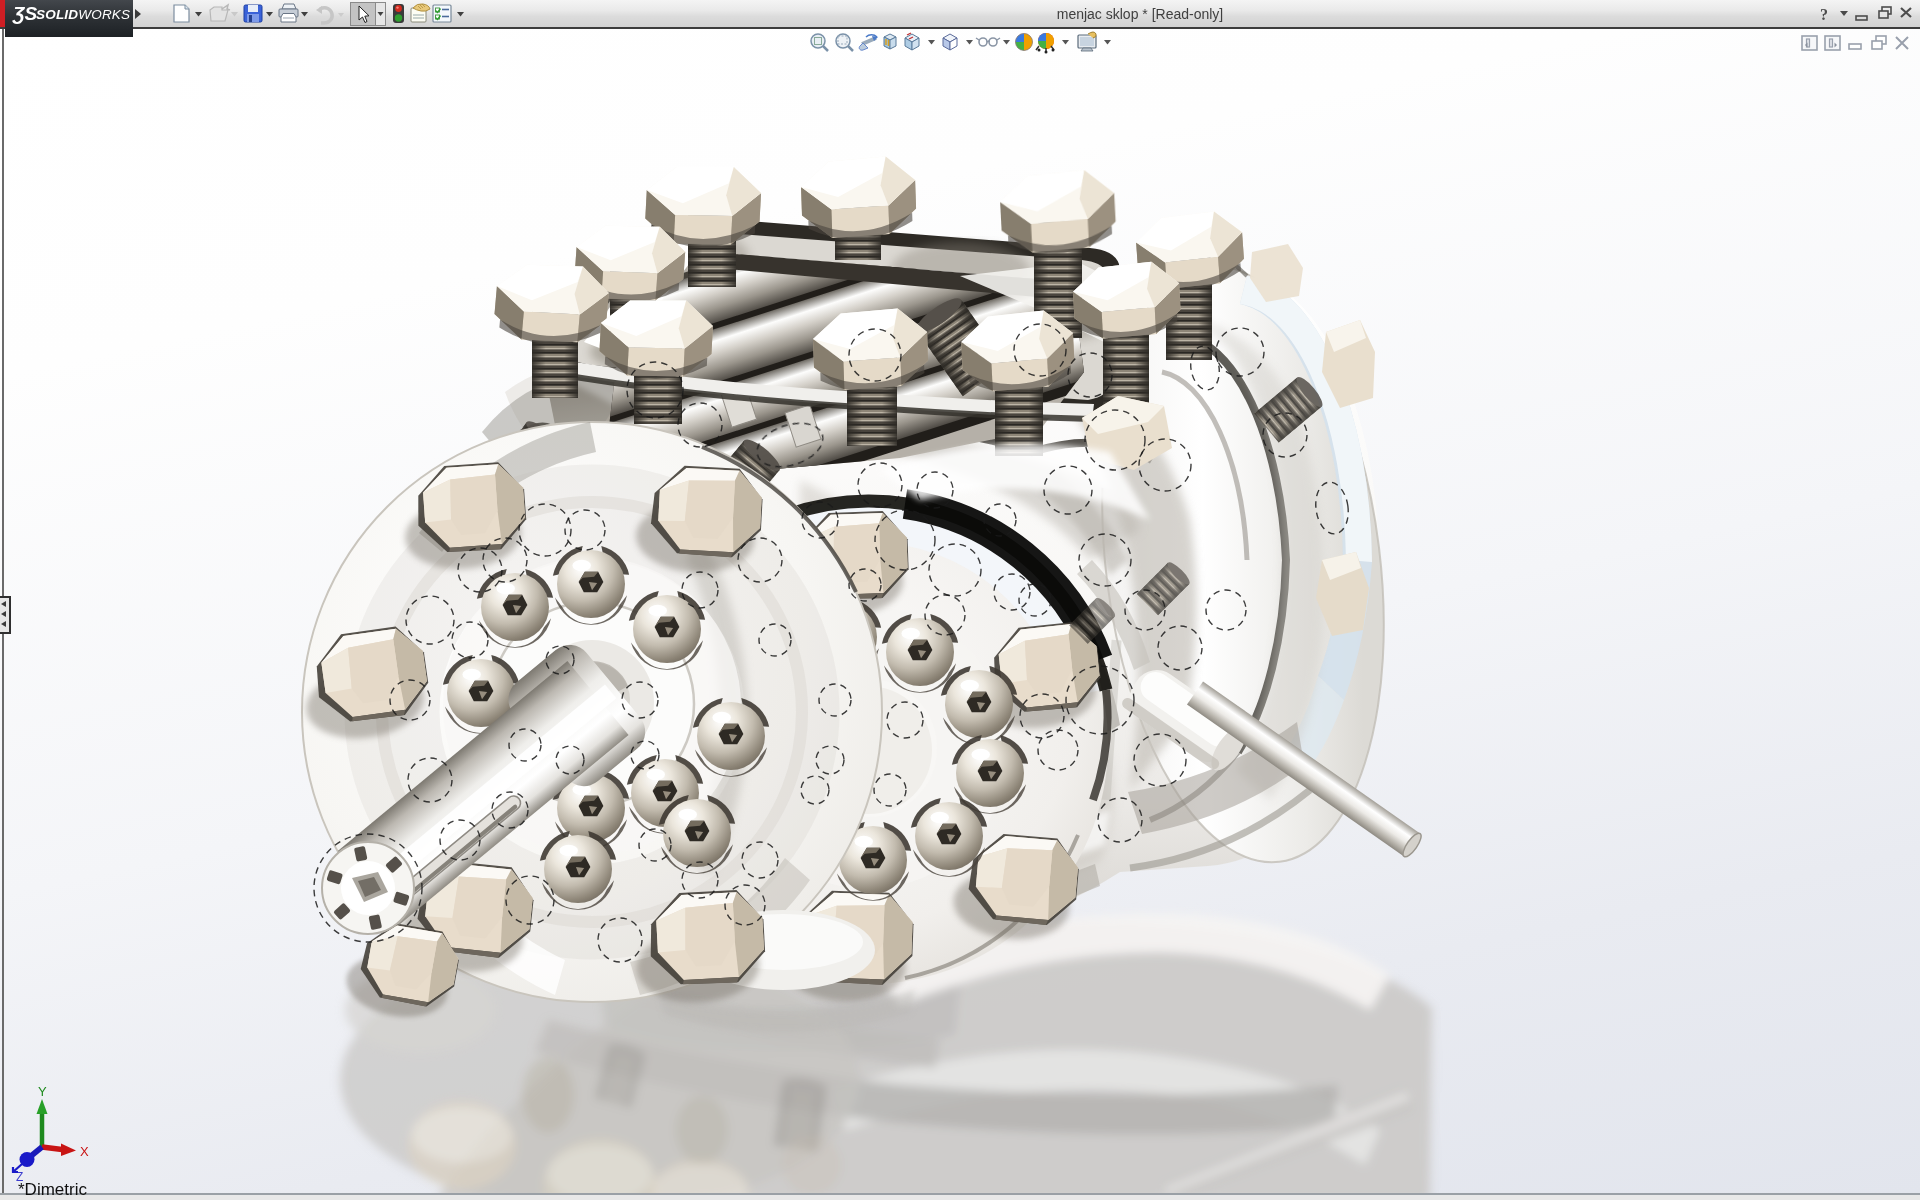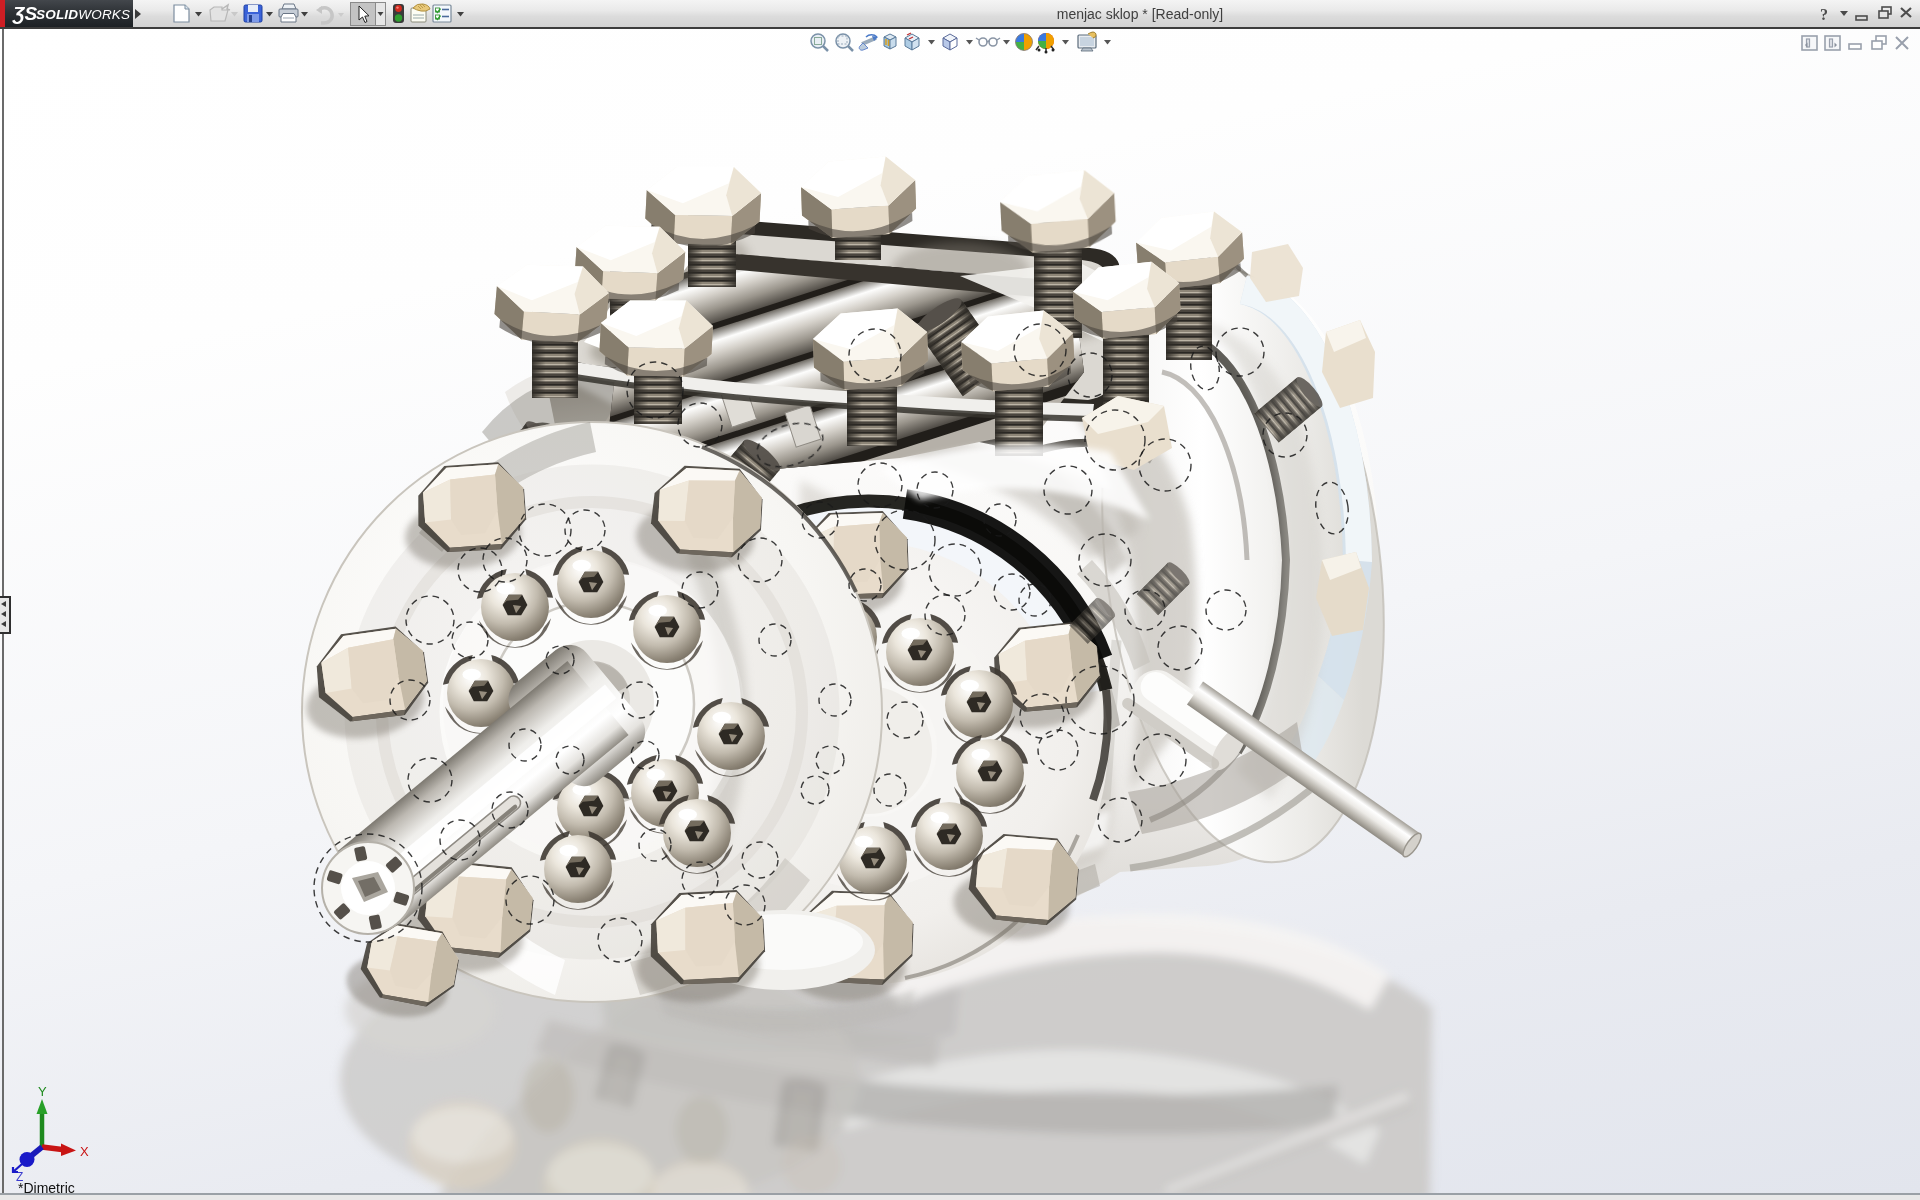--- a/index.html
+++ b/index.html
@@ -1,33 +1,33 @@
 <!DOCTYPE html>
 <html><head>
 <meta charset="utf-8">
 <style>
 html,body{margin:0;padding:0;}
 body{width:1920px;height:1200px;overflow:hidden;font-family:"Liberation Sans",sans-serif;}
 #root{position:absolute;top:0;left:0;width:1920px;height:1200px;background:#fff;}
 #titlebar{position:absolute;top:0;left:0;width:1920px;height:27px;background:linear-gradient(to bottom,#f4f4f4 0%,#e9e9e9 40%,#dcdcdc 60%,#d2d2d2 100%);}
 #tbline{position:absolute;top:27px;left:0;width:1920px;height:2px;background:#3c3c3c;}
 #redstrip{position:absolute;top:0;left:0;width:5px;height:27px;background:#cf1e24;}
-#swlogo{position:absolute;top:0;left:5px;width:128px;height:27px;background:linear-gradient(to bottom,#43474c 0%,#2e3236 45%,#1d2125 100%);color:#fff;}
+#swlogo{position:absolute;top:0;left:5px;width:128px;height:37px;background:linear-gradient(to bottom,#43474c 0%,#2e3236 45%,#1d2125 100%);color:#fff;}
 #swlogo .mark{position:absolute;left:8px;top:3px;font-size:19px;font-style:italic;font-weight:bold;}
 #swlogo .txt{position:absolute;left:31px;top:7px;font-size:13.5px;font-style:italic;letter-spacing:0.2px;}
 #swlogo .txt b{font-weight:bold;text-align:center;}
 #swarrow{position:absolute;left:135px;top:9px;width:0;height:0;border-left:6px solid #3a3a3a;border-top:5px solid transparent;border-bottom:5px solid transparent;}
 #title-text{position:absolute;top:6px;left:0;width:2280px;text-align:center;font-size:14px;color:#3f3f3f;}
 #viewport{position:absolute;top:29px;left:0px;width:1920px;height:1165px;background:linear-gradient(168deg,#ffffff 0%,#fefefe 22%,#f4f5f8 55%,#e9ebf1 78%,#e2e5ed 100%);}
 #vleft{position:absolute;top:29px;left:2px;width:2px;height:1165px;background:#6a6a6a;}
 #vbottom{position:absolute;top:1193px;left:0px;width:1920px;height:2px;background:#9aa0a6;}
 #vbelow{position:absolute;top:1195px;left:0;width:1920px;height:5px;background:#e8e8e8;}
 #lefttab{position:absolute;top:596px;left:0px;width:9px;height:34px;background:#e6e6e6;border:2px solid #2f2f2f;border-left:none;}
 .tabarr{position:absolute;left:1px;width:0;height:0;border-right:5px solid #3a3a3a;border-top:3.5px solid transparent;border-bottom:3.5px solid transparent;}
-#dimetric{position:absolute;top:1180px;left:18px;font-size:14px;color:#101010;}
+#dimetric{position:absolute;top:1180px;left:18px;font-size:17px;color:#101010;}
 #modelsvg{position:absolute;top:0;left:0;}
 </style>
 </head>
 <body>
 <div id="root">
   <div id="viewport"></div>
 
   <svg id="modelsvg" width="1920" height="1200" viewBox="0 0 1920 1200">
 <defs>
 <linearGradient id="drumG" x1="0" y1="0" x2="0" y2="1">

